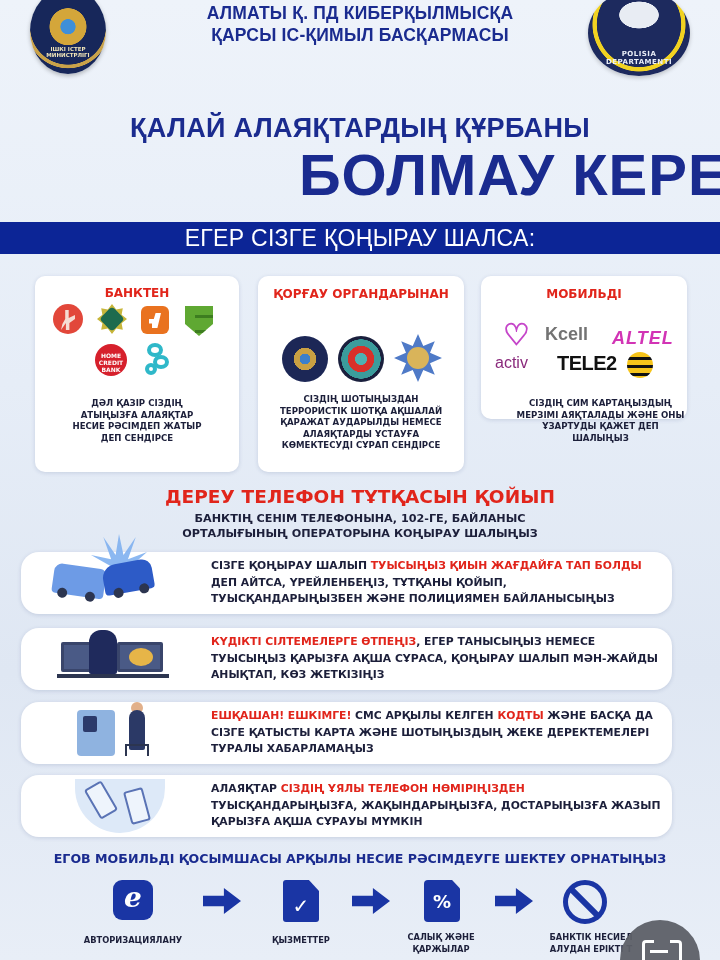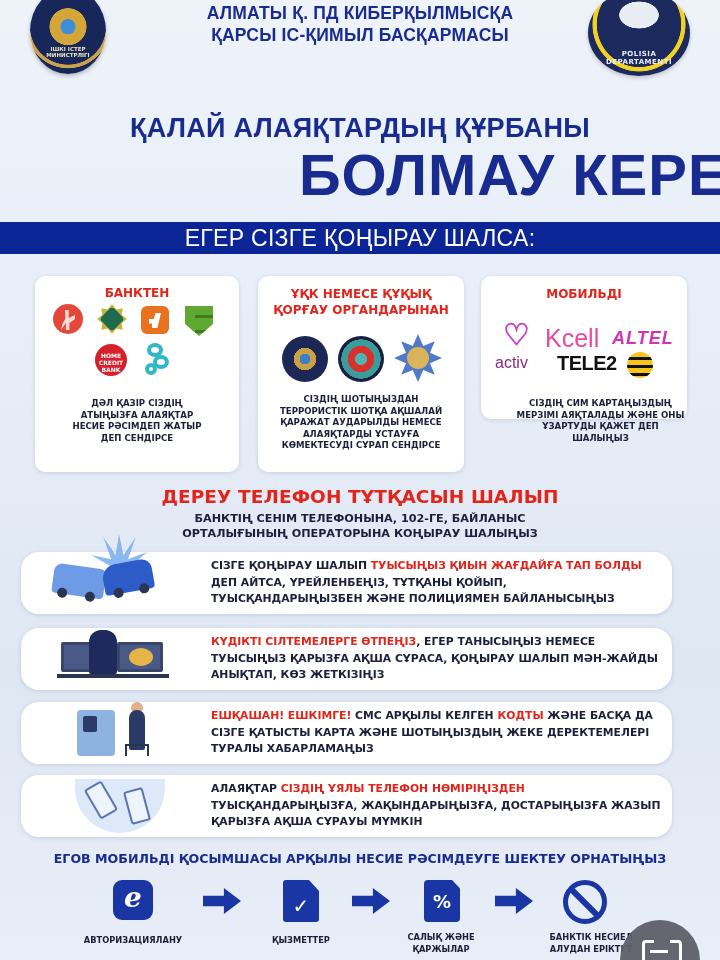--- a/index.html
+++ b/index.html
@@ -94,21 +94,21 @@
 
   .emblem-small { position: absolute; width: 46px; height: 46px; border-radius: 50%; }
   .em1 { left: 24px; top: 60px; background: radial-gradient(circle, #3a7fcc 0 16%, #c9a043 17% 34%, #1c2756 35% 78%, #b89344 79% 100%); }
   .em2 { left: 80px; top: 60px; background: radial-gradient(circle, #4fb2b2 0 18%, #d9302a 19% 40%, #3b9c9c 41% 60%, #1a1f3d 61% 100%); }
   .em3 { left: 136px; top: 58px; width: 48px; height: 48px; border-radius: 0; background: #4f7ac7; clip-path: polygon(50% 0,61% 25%,85% 15%,75% 39%,100% 50%,75% 61%,85% 85%,61% 75%,50% 100%,39% 75%,15% 85%,25% 61%,0 50%,25% 39%,15% 15%,39% 25%); }
   .em3::after { content: ""; position: absolute; left: 13px; top: 13px; width: 22px; height: 22px; border-radius: 50%; background: #d9b45a; }
 
   .op { position: absolute; font-family: "Liberation Sans", sans-serif; font-weight: bold; }
   .op-heart { left: 22px; top: 47px; width: 26px; height: 26px; }
   .op-heart::before { content: "\2661"; position: absolute; left: 0; top: -6px; font-size: 30px; color: #c545c9; }
-  .op-kcell { left: 64px; top: 48px; font-size: 25px; color: #ec4899; font-weight: normal; }
+  .op-kcell { left: 64px; top: 48px; font-size: 18px; color: #737373; font-weight: bold; }
   .op-altel { left: 131px; top: 52px; font-size: 18px; color: #d234b5; font-style: italic; letter-spacing: 1px; }
   .op-activ { left: 14px; top: 78px; font-size: 16px; color: #8a2a7c; font-weight: normal; }
   .op-tele2 { left: 76px; top: 76px; font-size: 20px; color: #111; letter-spacing: -0.5px; font-weight: 900; }
   .op-beeline { left: 146px; top: 76px; width: 26px; height: 26px; border-radius: 50%;
     background: repeating-linear-gradient(180deg, #f6c41a 0 5px, #111 5px 8px); }
 
   
   .cta-1 {
     left: 0; width: 720px; top: 486px; text-align: center;
     color: #e1251b; font-weight: bold; font-size: 18.5px;
@@ -235,21 +235,20 @@
   <div class="card-text" style="position:absolute;left:0;right:0;top:122px;">
     <div>ДӘЛ ҚАЗІР СІЗДІҢ</div>
     <div>АТЫҢЫЗҒА АЛАЯҚТАР</div>
     <div>НЕСИЕ РӘСІМДЕП ЖАТЫР</div>
     <div>ДЕП СЕНДІРСЕ</div>
   </div>
 </div>
 
 <div class="abs card card-2">
   <div class="card-title" style="margin-top:10px;">
-    <div>ҰҚК НЕМЕСЕ ҚҰҚЫҚ</div>
     <div>ҚОРҒАУ ОРГАНДАРЫНАН</div>
   </div>
   <div class="emblem-small em1"></div>
   <div class="emblem-small em2"></div>
   <div class="emblem-small em3"></div>
   <div class="card-text" style="position:absolute;left:0;right:0;top:118px;">
     <div>СІЗДІҢ ШОТЫҢЫЗДАН</div>
     <div>ТЕРРОРИСТІК ШОТҚА АҚШАЛАЙ</div>
     <div>ҚАРАЖАТ  АУДАРЫЛДЫ НЕМЕСЕ</div>
     <div>АЛАЯҚТАРДЫ ҰСТАУҒА</div>
@@ -268,21 +267,21 @@
   <div class="op op-tele2">TELE2</div>
   <div class="op op-beeline"></div>
   <div class="card-text" style="position:absolute;left:0;right:0;top:122px;margin-left:33px;">
     <div>СІЗДІҢ СИМ КАРТАҢЫЗДЫҢ</div>
     <div>МЕРЗІМІ АЯҚТАЛАДЫ  ЖӘНЕ ОНЫ</div>
     <div>ҰЗАРТУДЫ ҚАЖЕТ ДЕП</div>
     <div>ШАЛЫҢЫЗ</div>
   </div>
 </div>
 
-<div class="abs cta-1">ДЕРЕУ ТЕЛЕФОН ТҰТҚАСЫН ШАЛЫП</div>
+<div class="abs cta-1">ДЕРЕУ ТЕЛЕФОН ТҰТҚАСЫН ҚОЙЫП</div>
 <div class="abs cta-2">
   <div>БАНКТІҢ СЕНІМ ТЕЛЕФОНЫНА, 102-ГЕ, БАЙЛАНЫС</div>
   <div>ОРТАЛЫҒЫНЫҢ ОПЕРАТОРЫНА КОҢЫРАУ ШАЛЫҢЫЗ</div>
 </div>
 
 <div class="abs tip tip-1">
   <div class="illus burst"></div>
   <div class="illus car1">
     <span class="wheel" style="left:6px;top:24px;"></span>
       <span class="wheel" style="left:34px;top:24px;"></span>

